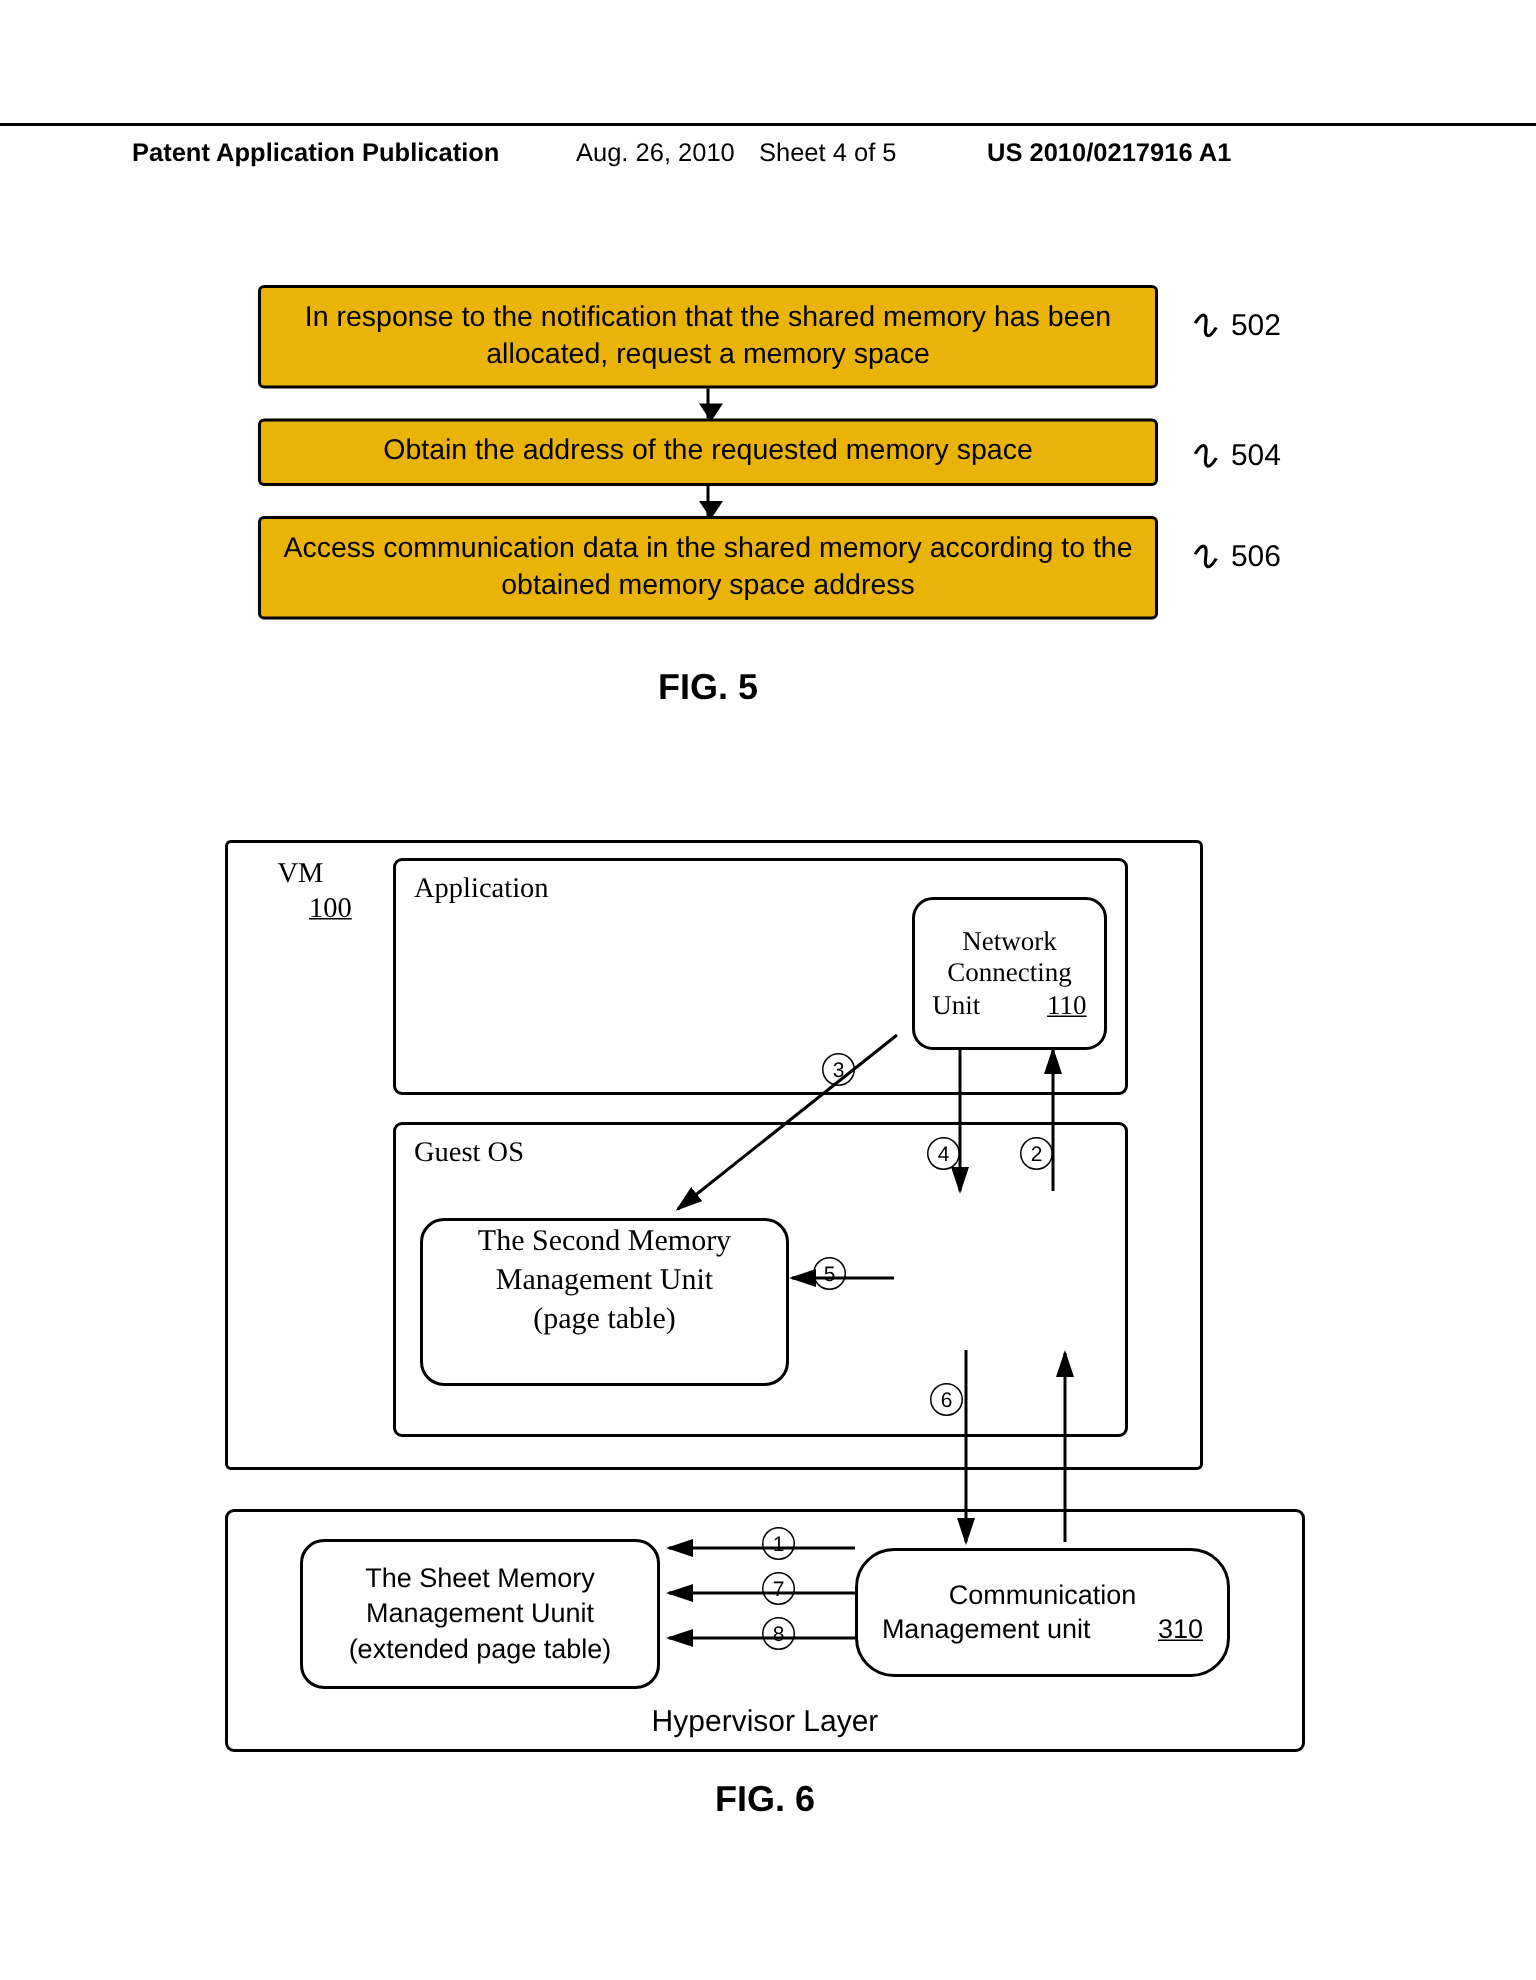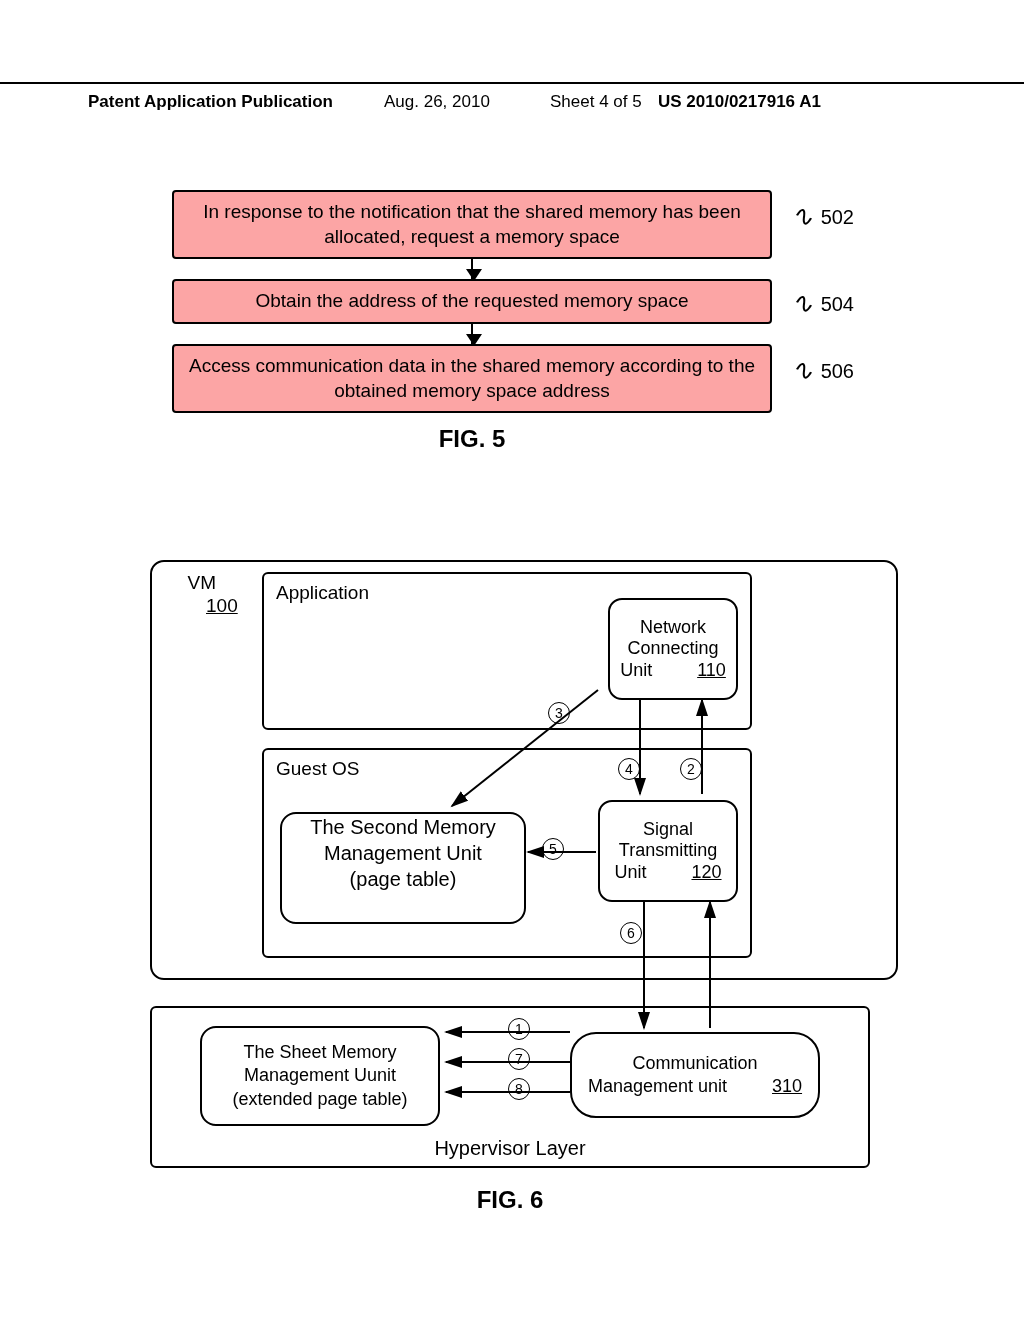--- a/index.html
+++ b/index.html
@@ -12,34 +12,34 @@
   }
   .header {
     position: absolute;
     top: 82px; left: 0; width: 1024px;
     border-top: 2px solid #000;
     padding-top: 6px;
     font-size: 17px;
   }
   .pub-label { position: absolute; left: 88px; top: 8px; font-weight: bold; }
   .date-label { position: absolute; left: 384px; top: 8px; }
-  .sheet-label { position: absolute; left: 506px; top: 8px; margin-left: 44px; }
+  .sheet-label { position: absolute; left: 506px; top: 8px; }
   .pubnum-label { position: absolute; left: 658px; top: 8px; font-weight: bold; }
 
   
   .fig5 {
     position: absolute;
     top: 190px;
     left: 172px;
     width: 600px;
   }
   .flow-box {
     border: 2px solid #000;
     border-radius: 4px;
-    background: #fca5a5;
+    background: #eab308;
     padding: 8px 12px;
     text-align: center;
     font-size: 19px;
     line-height: 1.3;
     position: relative;
   }
   .flow-arrow {
     width: 0; height: 20px;
     margin: 0 auto;
     border-left: 2px solid #000;
@@ -62,36 +62,37 @@
   .ref-squig {
     font-size: 26px;
     transform: rotate(20deg);
     margin-right: 6px;
     font-family: serif;
   }
   .fig-caption {
     text-align: center;
     font-weight: bold;
     font-size: 24px;
-    margin-top: 12px;
+    margin-top: 32px;
   }
 
   
   .fig6 {
     position: absolute;
     top: 560px;
     left: 150px;
     width: 720px;
   }
   .vm-outer {
     border: 2px solid #000;
-    border-radius: 14px;
-    position: relative;
-    width: 748px;
+    border-radius: 4px;
+    position: relative;
+    width: 652px;
     height: 420px;
+    font-family: Liberation Serif, serif;
   }
   .vm-label {
     position: absolute;
     top: 10px; left: 14px;
     font-size: 19px;
     text-align: center;
     line-height: 1.2;
   }
   .app-layer {
     position: absolute;
@@ -239,27 +240,20 @@
     </div>
     <div class="os-layer">
       <span class="os-label">Guest OS</span>
       <div class="smm-box">
         <div>
           <span>The Second Memory</span><br>
           <span>Management Unit</span><br>
           <span>(page table)</span>
         </div>
       </div>
-      <div class="stu-box">
-        <div>
-          <span>Signal</span><br>
-          <span>Transmitting</span><br>
-          <span>Unit </span><span class="underline">120</span>
-        </div>
-      </div>
     </div>
 
   </div>
 
   <div class="hyp-outer">
     <div class="fmm-box">
       <div>
         <span>The Sheet Memory</span><br>
         <span>Management Uunit</span><br>
         <span>(extended page table)</span>

